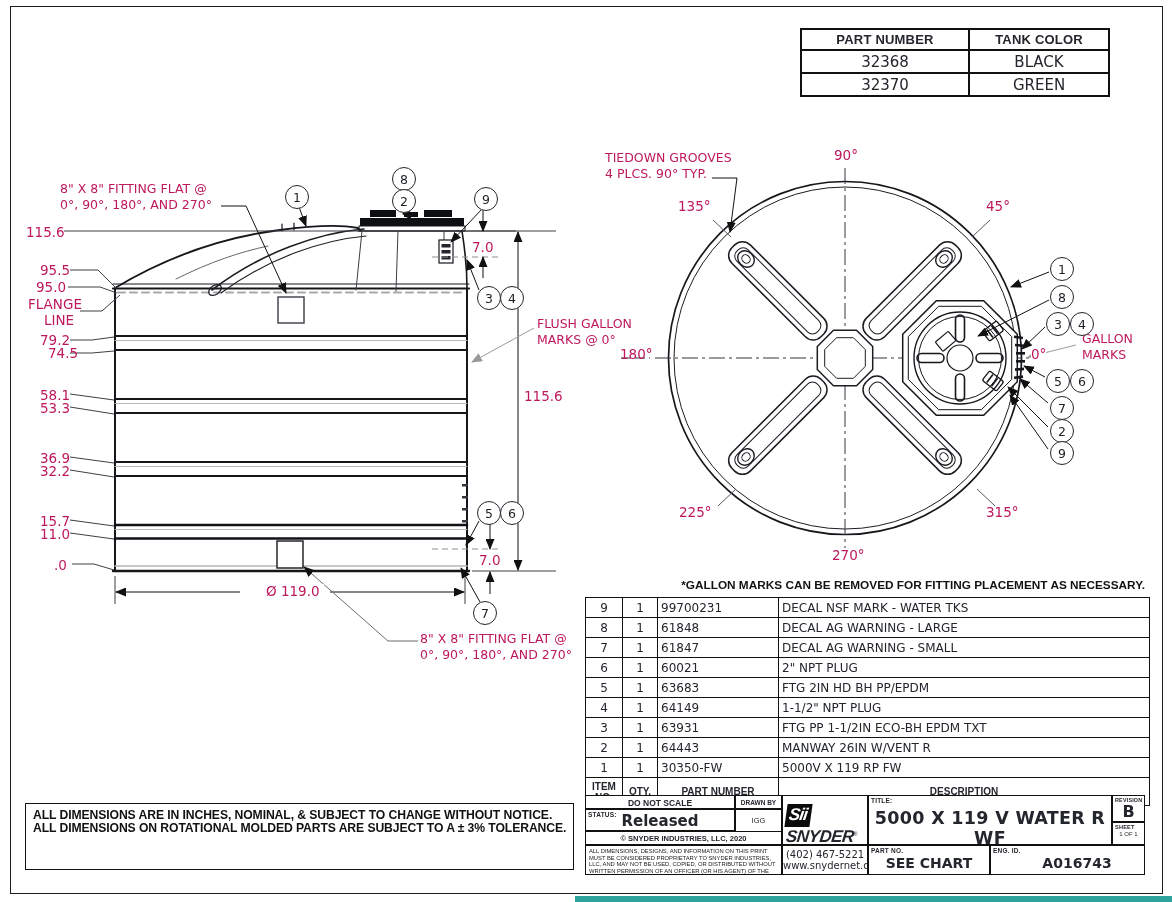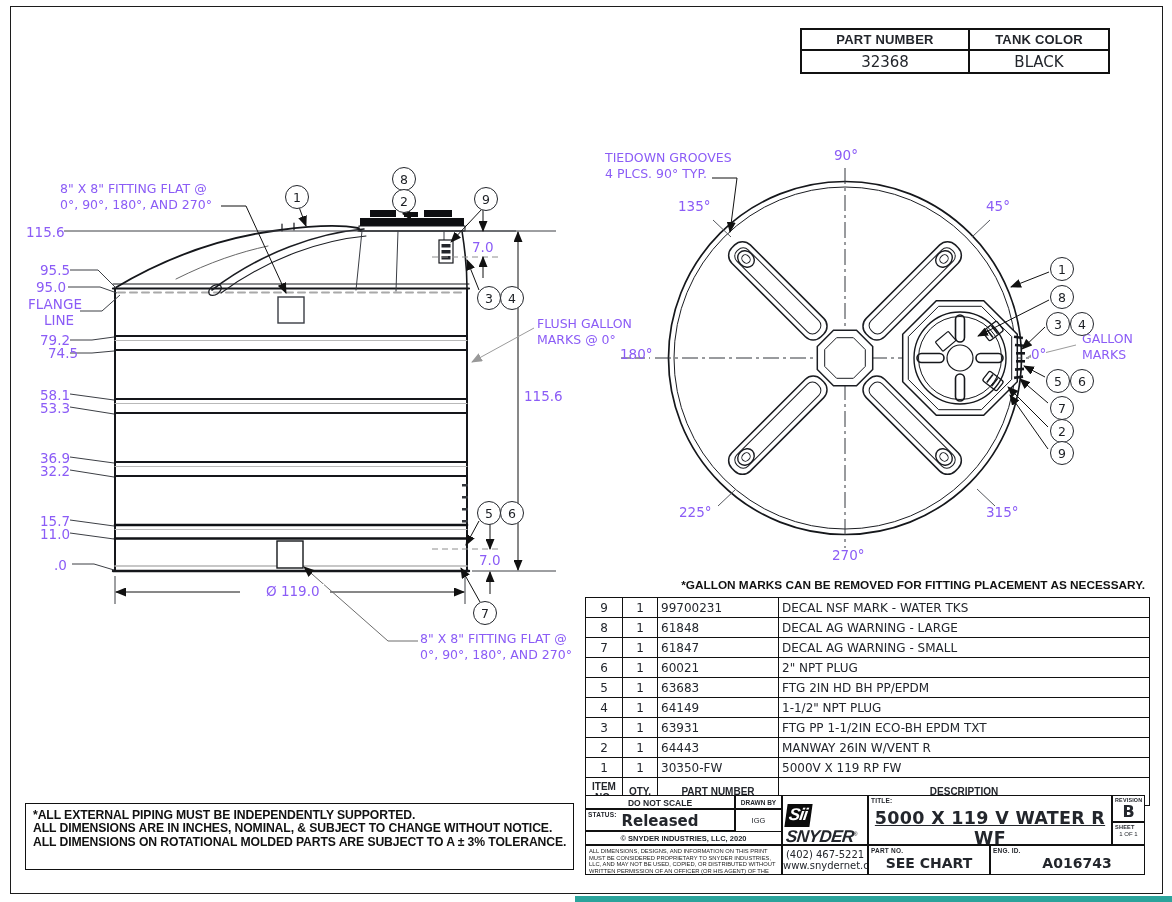--- a/index.html
+++ b/index.html
@@ -1,19 +1,19 @@
 <!DOCTYPE html>
 <html><head>
 <meta charset="utf-8">
 <style>
   html,body{margin:0;padding:0;background:#ffffff;}
   .sheet{position:relative;width:1172px;height:902px;background:#fff;overflow:hidden;
          font-family:"DejaVu Sans",sans-serif;color:#23262c;}
   .frame{position:absolute;left:10px;top:6px;width:1151px;height:886px;border:1.6px solid #1c1c1c;}
-  .lbl{position:absolute;white-space:nowrap;color:#8b5cf6;line-height:1.05;}
+  .lbl{position:absolute;white-space:nowrap;color:#be185d;line-height:1.05;}
   .dim{font-size:13.5px;}
   .note{font-size:12.5px;}
   .balloon{position:absolute;width:22px;height:22px;border:1.3px solid #23262c;border-radius:50%;
            background:#fff;display:flex;align-items:center;justify-content:center;
            font-size:12.5px;color:#1c1f24;z-index:5;}
   svg.lines{position:absolute;left:0;top:0;z-index:1;}
   .z2{z-index:2;}
   
   .pctable{position:absolute;left:800px;top:28px;border-collapse:collapse;z-index:4;background:#fff;}
   .pctable th,.pctable td{border:2px solid #111;text-align:center;padding:0;}
@@ -298,20 +298,24 @@
   <table class="pctable">
     <tbody>
         <tr>
       <th>PART NUMBER</th>
       <th>TANK COLOR</th>
     </tr>
     <tr>
       <td>32368</td>
       <td>BLACK</td>
     </tr>
+    <tr>
+      <td>32370</td>
+      <td>GREEN</td>
+    </tr>
   </tbody>
     </table>
 
   <div class="gnote">*GALLON MARKS CAN BE REMOVED FOR FITTING PLACEMENT AS NECESSARY.</div>
 
   <table class="plist">
     <tbody>
         <tr>
           <td class="c w-item">9</td>
           <td class="c w-qty">1</td>
@@ -390,39 +394,38 @@
       <span class="logo-sny">SNYDER</span><sup style="font:5px 'Liberation Sans',sans-serif;">®</sup>
       <span class="logo-ind">INDUSTRIES</span>
     </div>
   </div>
   <div class="tb" style="left:782px;top:845px;width:86px;height:30px;text-align:center;">
     <div style="font:10px 'DejaVu Sans',sans-serif;margin-top:3px;">(402) 467-5221</div>
     <div style="font:10px 'DejaVu Sans',sans-serif;">www.snydernet.com</div>
   </div>
   <div class="tb" style="left:868px;top:795px;width:244px;height:50px;">
     <span class="tag">TITLE:</span>
-    <div style="text-align:center;font:bold 17.5px 'DejaVu Sans',sans-serif;margin-top:12px;letter-spacing:.3px;text-decoration:underline;">5000 X 119 V WATER R WF</div>
+    <div style="text-align:center;font:bold 17.5px 'DejaVu Sans',sans-serif;margin-top:12px;letter-spacing:.3px;">5000 X 119 V WATER R WF</div>
   </div>
   <div class="tb" style="left:1112px;top:795px;width:33px;height:27px;">
     <span class="tag" style="font-size:5.4px;">REVISION</span>
     <div style="text-align:center;font:bold 16px 'DejaVu Sans',sans-serif;margin-top:6px;">B</div>
   </div>
   <div class="tb" style="left:1112px;top:822px;width:33px;height:23px;">
     <span class="tag" style="font-size:5.6px;">SHEET</span>
     <div style="text-align:center;font:6px 'Liberation Sans',sans-serif;margin-top:8px;">1 OF 1</div>
   </div>
   <div class="tb" style="left:868px;top:845px;width:122px;height:30px;">
     <span class="tag">PART NO.</span>
     <div style="text-align:center;font:bold 14px 'DejaVu Sans',sans-serif;margin-top:9px;">SEE CHART</div>
   </div>
   <div class="tb" style="left:990px;top:845px;width:155px;height:30px;">
     <span class="tag">ENG. ID.</span>
     <div style="text-align:center;font:bold 14px 'DejaVu Sans',sans-serif;margin-top:9px;margin-left:19px;">A016743</div>
   </div>
 
   <div class="notesbox">
-    <div>*ALL EXTERNAL PIPING MUST BE INDEPENDENTLY SUPPORTED.</div>
     <div>ALL DIMENSIONS ARE IN INCHES, NOMINAL, &amp; SUBJECT TO CHANGE WITHOUT NOTICE.</div>
     <div>ALL DIMENSIONS ON ROTATIONAL MOLDED PARTS ARE SUBJECT TO A ± 3% TOLERANCE.</div>
   </div>
 
   <div class="strip" style="background: rgb(43, 163, 155);"></div>
 </div>
 
 </body></html>

